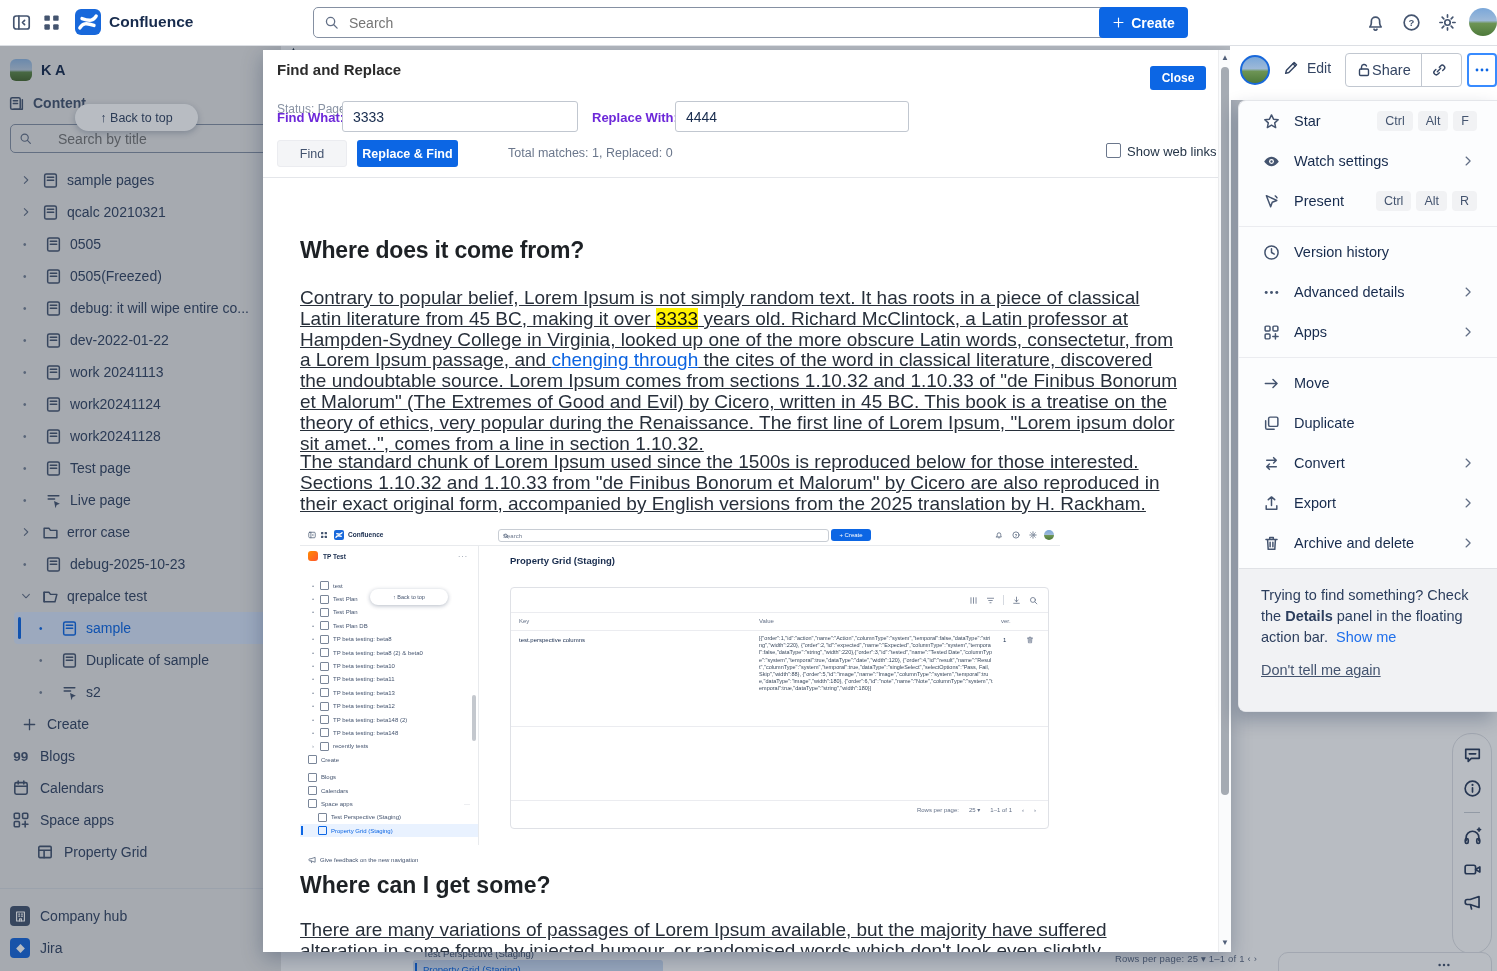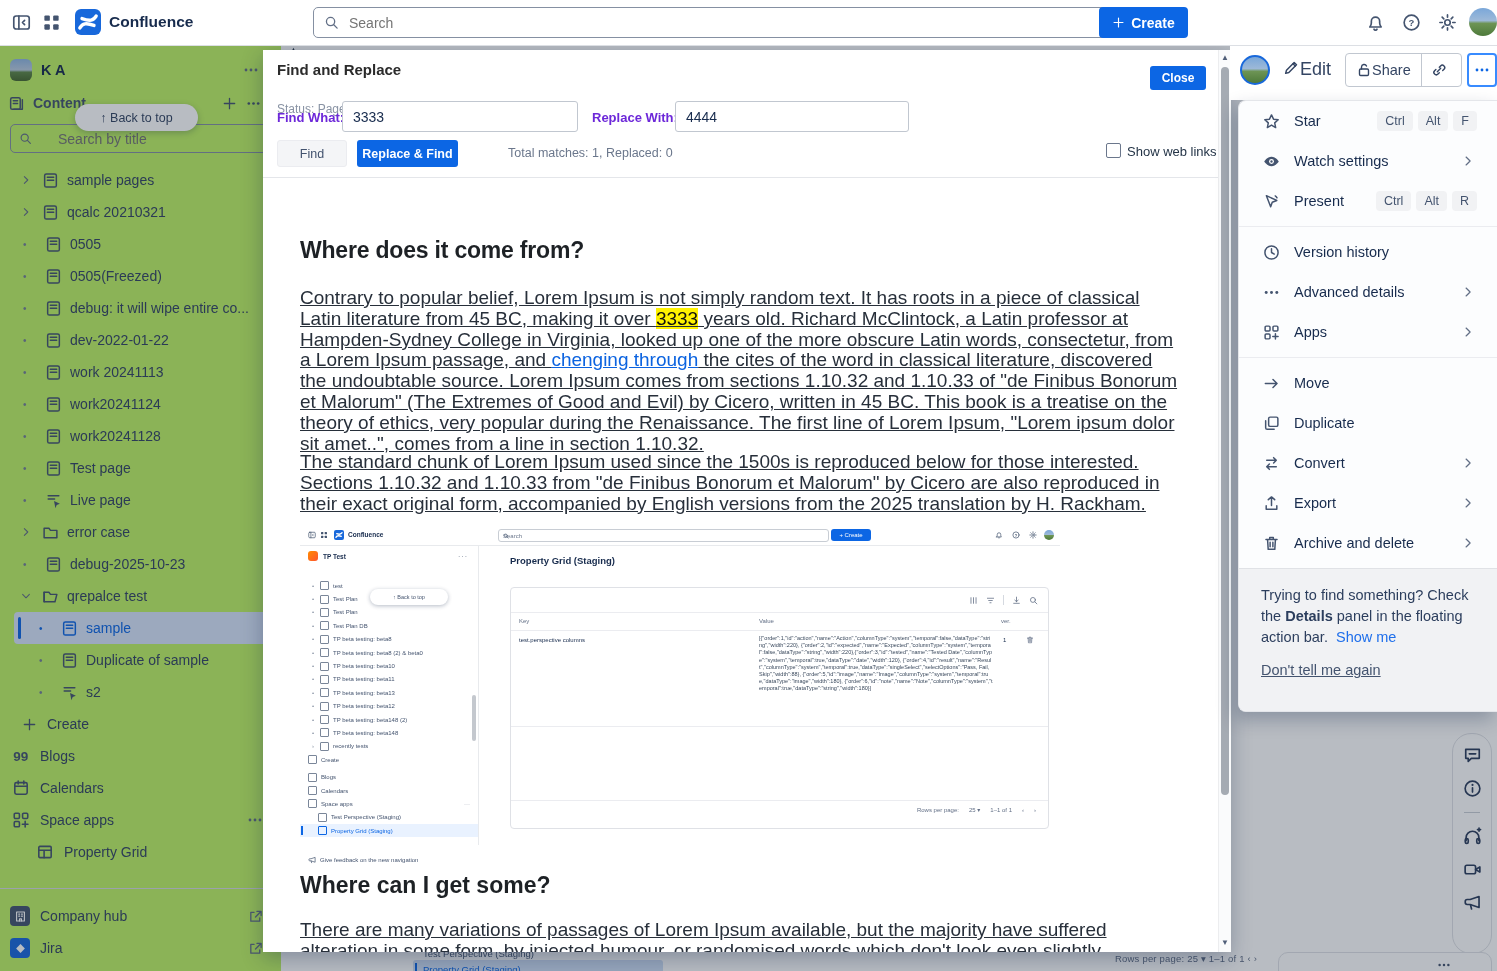--- a/index.html
+++ b/index.html
@@ -24,22 +24,22 @@
                    font-family:inherit;color:#172B4D;}
   .tn-create{position:absolute;left:1099px;top:7px;width:89px;height:31px;background:#0C66E4;color:#fff;
              border-radius:4px;display:flex;align-items:center;justify-content:center;gap:6px;
              font-size:14px;font-weight:600;cursor:pointer;}
   .tn-right{color:#44546F;}
   .avatar{border-radius:50%;background:
       linear-gradient(180deg,#7aa7d9 0%,#9db9d8 45%,#6d9455 55%,#4e7a3a 100%);}
   .tn-avatar{position:absolute;left:1469px;top:8px;width:28px;height:28px;}
 
   
-  .sidebar{position:absolute;left:0;top:45px;width:281px;height:926px;background:#bef264;
-           border-right:1px solid #DCDFE4;z-index:1;}
+  .sidebar{position:absolute;left:0;top:45px;width:281px;height:926px;background:#e5e5e5;
+           border-right:1px solid #DCDFE4;z-index:1;padding-left:48px;}
   .sb-space{position:absolute;left:0;top:10px;width:100%;height:30px;display:flex;align-items:center;}
   .sb-space-av{width:22px;height:22px;border-radius:6px;margin-left:10px;
       background:linear-gradient(180deg,#8fb6e0 0%,#b9cbde 50%,#5d8747 60%,#47682f 100%);}
   .sb-space-name{margin-left:9px;font-size:14.5px;font-weight:700;color:#172B4D;}
   .sb-content{position:absolute;left:0;top:44px;width:100%;height:28px;display:flex;align-items:center;color:#44546F;}
   .sb-content .lbl{font-size:14px;font-weight:700;margin-left:8px;}
   .backtop{position:absolute;left:75px;top:59px;width:123px;height:27px;background:#fff;border-radius:14px;
            box-shadow:0 2px 6px rgba(9,30,66,.25);display:flex;align-items:center;justify-content:center;
            font-size:12.5px;color:#344563;z-index:3;cursor:pointer;}
   .sb-search{position:absolute;left:10px;top:79px;width:256px;height:27px;border:1px solid #8590A2;border-radius:5px;
@@ -174,22 +174,22 @@
 
   
   .sbar{position:absolute;left:955px;top:0;width:12px;height:902px;background:#FAFBFC;border-left:1px solid #ECEDEF;}
   .sbar .up,.sbar .dn{position:absolute;left:0;width:12px;font-size:8px;color:#505F79;text-align:center;}
   .sbar .up{top:3px;} .sbar .dn{bottom:5px;}
   .sbar .thumb{position:absolute;left:2px;top:17px;width:8px;height:728px;background:#A5ABB3;border-radius:4px;}
 
   
   .actionbar{position:absolute;left:1230px;top:45px;width:267px;height:55px;background:#fff;z-index:10;}
   .ab-av{position:absolute;left:10px;top:10px;width:30px;height:30px;border:2px solid #1868DB;box-sizing:border-box;}
-  .ab-edit{position:absolute;left:53px;top:14px;display:flex;color:#344563;
-           font-size:18px;cursor:pointer;}
+  .ab-edit{position:absolute;left:53px;top:14px;display:flex;align-items:center;gap:7px;color:#344563;
+           font-size:14px;cursor:pointer;}
   .ab-edit .ico{width:17px;height:17px;}
   .ab-group{position:absolute;left:115px;top:8px;width:117px;height:34px;border:1px solid #C1C7D0;border-radius:4px;
             display:flex;align-items:center;box-sizing:border-box;}
   .ab-share{display:flex;align-items:center;padding:0 10px;color:#344563;font-size:14.5px;cursor:pointer;}
   .ab-share .ico{width:16px;height:16px;}
   .ab-vr{width:1px;height:100%;background:#C1C7D0;}
   .ab-link{width:34px;height:100%;display:flex;align-items:center;justify-content:center;color:#344563;cursor:pointer;}
   .ab-link .ico{width:16px;height:16px;}
   .ab-more{position:absolute;left:237px;top:8px;width:30px;height:34px;border:2px solid #388BFF;border-radius:4px;
            color:#0C66E4;display:flex;align-items:center;justify-content:center;box-sizing:border-box;cursor:pointer;}

